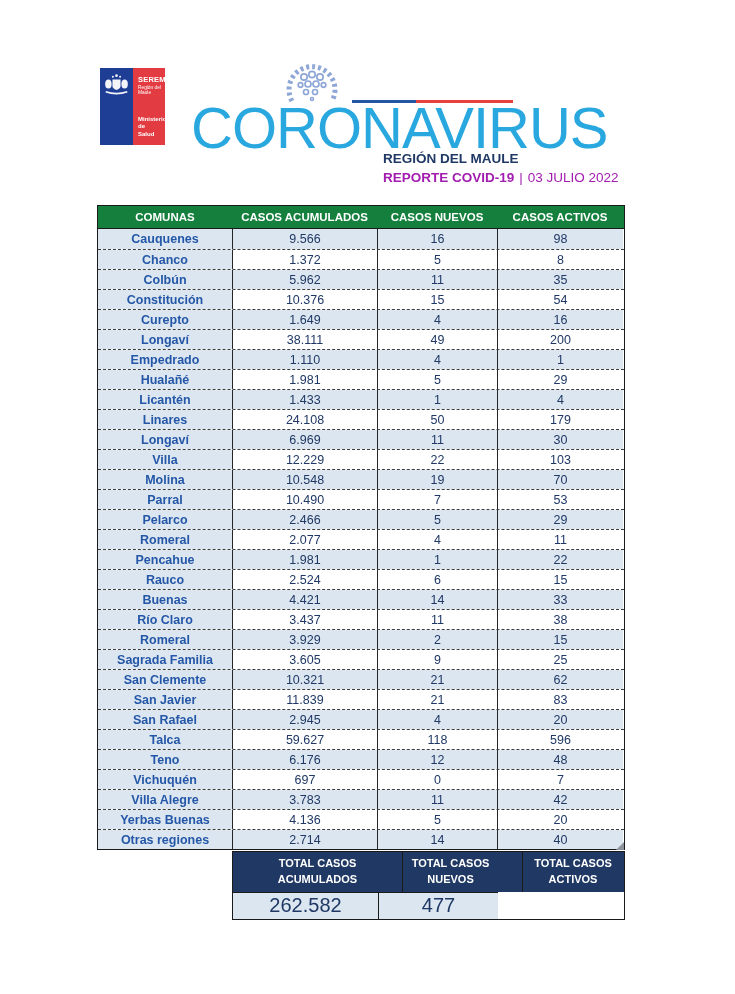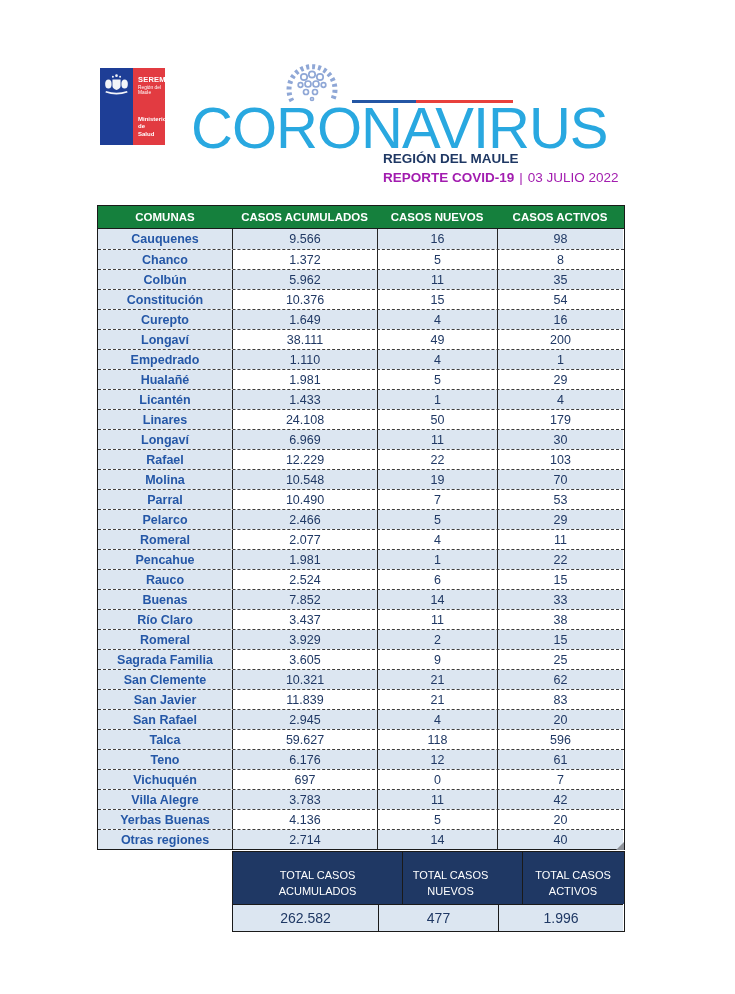--- a/index.html
+++ b/index.html
@@ -43,25 +43,25 @@
   .td.c0 { background:#DCE6F1; font-weight:bold; color:#2457A7; border-left:none; }
 
   
   .fill-handle { position:absolute; left:616px; top:842px; width:0; height:0;
                  border-left:8px solid transparent; border-bottom:8px solid #8e9299; }
 
   
   .totals { position:absolute; left:232px; top:851px; width:393px;
             border:1.5px solid #1a1a1a; box-sizing:border-box; background:#fff; }
   .totals-head { display:grid; grid-template-columns:145px 120px 125px; background:#1F3864; }
-  .tot-th { color:#fff; font-weight:normal; font-size:11px; text-align:center;
-            padding:16px 0 4px; line-height:1.45; border-left:1px solid #1a1a1a;margin-left:24px; }
+  .tot-th { color:#fff; font-weight:bold; font-size:11px; text-align:center;
+            padding:4px 0 4px; line-height:1.45; border-left:1px solid #1a1a1a;margin-left:24px; }
   .tot-th:first-child { border-left:none; }
   .totals-vals { display:grid; grid-template-columns:145px 120px 125px; height:27px; }
-  .tot-td { background:#DCE6F1; color:#1F3864; font-size:14px; display:flex; align-items:center;
+  .tot-td { background:#DCE6F1; color:#1F3864; font-size:20px; display:flex; align-items:center;
             justify-content:center; border-left:1px solid #1a1a1a; border-top:1px solid #1a1a1a; }
   .tot-td:first-child { border-left:none; }
 </style>
 </head>
 <body>
 
 <div class="page">
 
   <div class="logo">
     <div class="logo-blue">
@@ -184,21 +184,21 @@
           <div class="td c2">50</div>
           <div class="td c3">179</div>
         </div>
         <div class="tr shade">
           <div class="td c0">Longaví</div>
           <div class="td c1">6.969</div>
           <div class="td c2">11</div>
           <div class="td c3">30</div>
         </div>
         <div class="tr">
-          <div class="td c0">Rafael</div>
+          <div class="td c0">Villa</div>
           <div class="td c1">12.229</div>
           <div class="td c2">22</div>
           <div class="td c3">103</div>
         </div>
         <div class="tr shade">
           <div class="td c0">Molina</div>
           <div class="td c1">10.548</div>
           <div class="td c2">19</div>
           <div class="td c3">70</div>
         </div>
@@ -227,21 +227,21 @@
           <div class="td c3">22</div>
         </div>
         <div class="tr">
           <div class="td c0">Rauco</div>
           <div class="td c1">2.524</div>
           <div class="td c2">6</div>
           <div class="td c3">15</div>
         </div>
         <div class="tr shade">
           <div class="td c0">Buenas</div>
-          <div class="td c1">7.852</div>
+          <div class="td c1">4.421</div>
           <div class="td c2">14</div>
           <div class="td c3">33</div>
         </div>
         <div class="tr">
           <div class="td c0">Río Claro</div>
           <div class="td c1">3.437</div>
           <div class="td c2">11</div>
           <div class="td c3">38</div>
         </div>
         <div class="tr shade">
@@ -277,21 +277,21 @@
         <div class="tr">
           <div class="td c0">Talca</div>
           <div class="td c1">59.627</div>
           <div class="td c2">118</div>
           <div class="td c3">596</div>
         </div>
         <div class="tr shade">
           <div class="td c0">Teno</div>
           <div class="td c1">6.176</div>
           <div class="td c2">12</div>
-          <div class="td c3">61</div>
+          <div class="td c3">48</div>
         </div>
         <div class="tr">
           <div class="td c0">Vichuquén</div>
           <div class="td c1">697</div>
           <div class="td c2">0</div>
           <div class="td c3">7</div>
         </div>
         <div class="tr shade">
           <div class="td c0">Villa Alegre</div>
           <div class="td c1">3.783</div>
@@ -326,17 +326,16 @@
           <div>NUEVOS</div>
         </div>
         <div class="tot-th">
           <div>TOTAL CASOS</div>
           <div>ACTIVOS</div>
         </div>
       </div>
     <div class="totals-vals" id="totals-vals">
         <div class="tot-td">262.582</div>
         <div class="tot-td">477</div>
-        <div class="tot-td">1.996</div>
       </div>
   </div>
 
 </div>
 
 </body></html>

